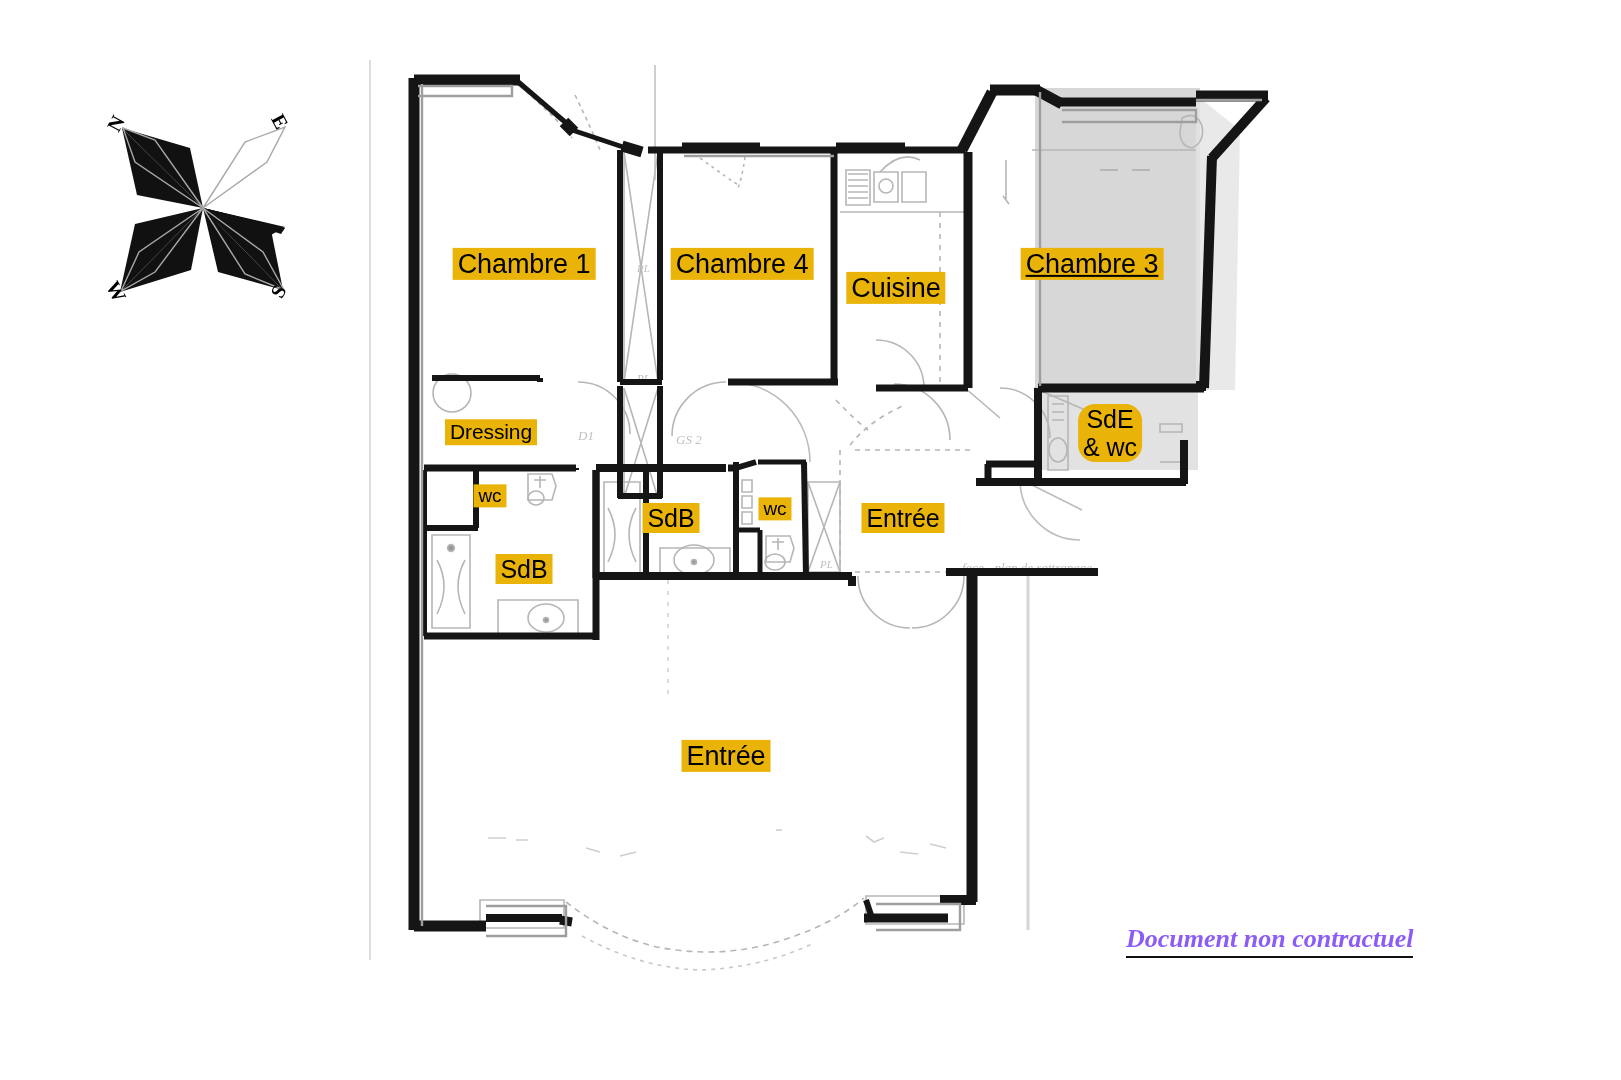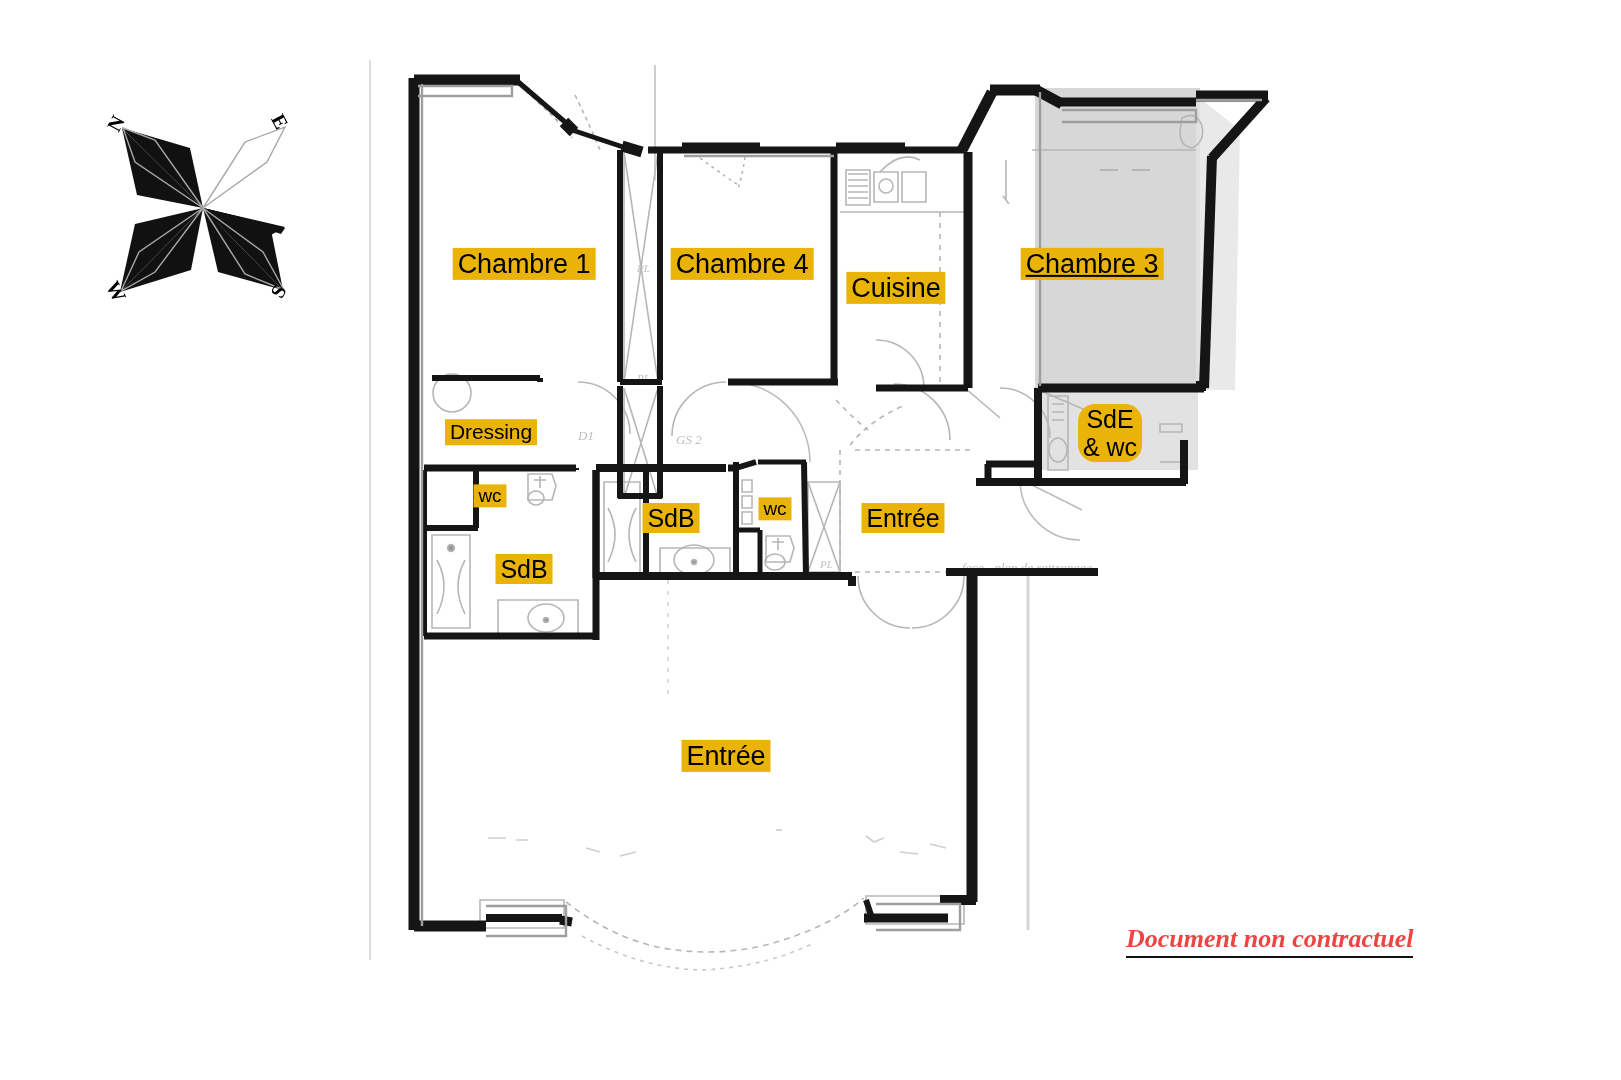--- a/index.html
+++ b/index.html
@@ -53,21 +53,21 @@
 
   
   #footnote {
     position: absolute;
     left: 1126px;
     top: 924px;
     font-family: "Liberation Serif", serif;
     font-style: italic;
     font-weight: bold;
     font-size: 26px;
-    color: #ef4444;
+    color: #8b5cf6;
     border-bottom: 2px solid #111111;
     padding-bottom: 2px;
     white-space: nowrap;
   }
 
   
   #compass {
     position: absolute;
     left: 95px;
     top: 100px;

